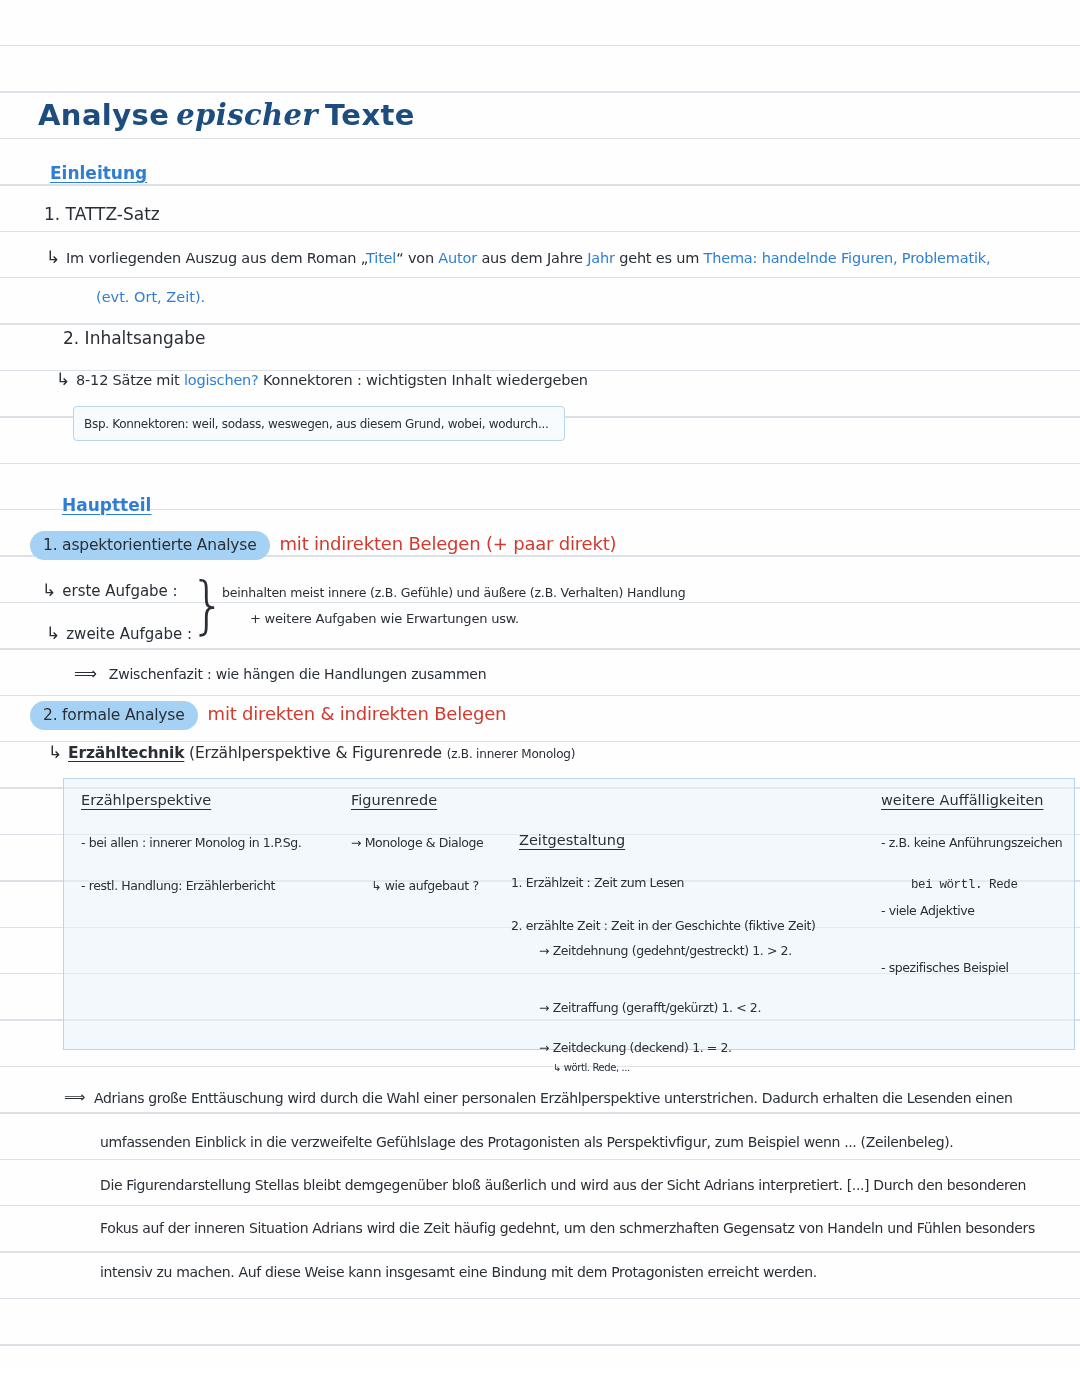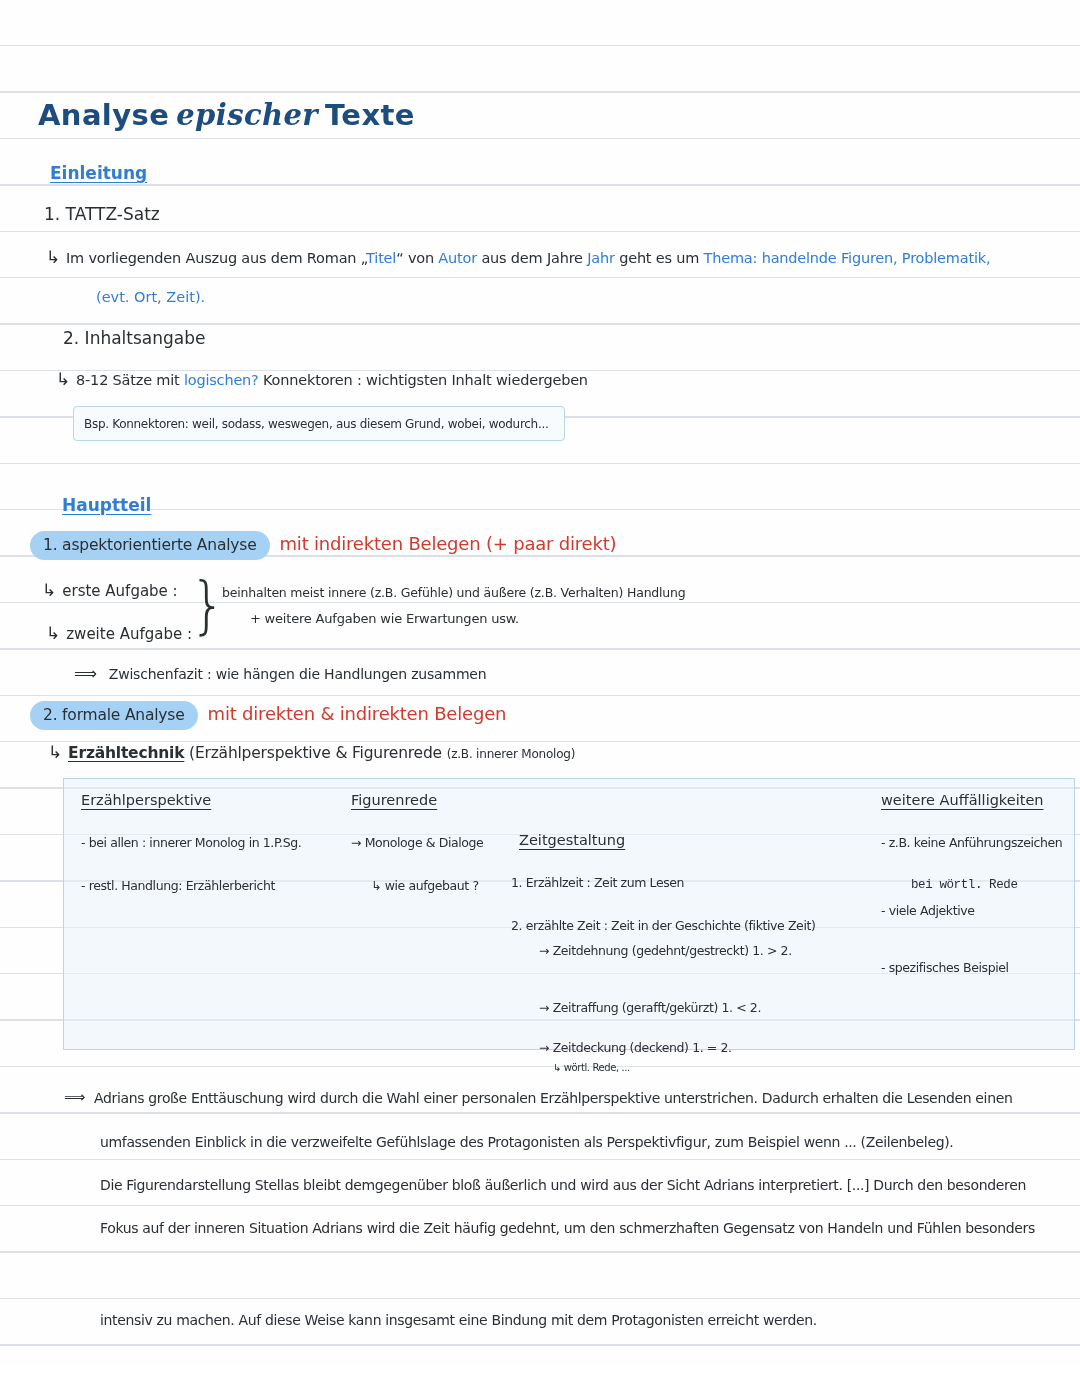--- a/index.html
+++ b/index.html
@@ -59,21 +59,21 @@
   .ind3{margin-left:34px;}
   .small{font-size:10px;}
   .indent{padding-left:30px;font-family:Liberation Mono, monospace;}
 
   .fz{font-size:14px;letter-spacing:-.35px;}
   .fz-arrow{left:64px;top:1088px;font-size:15px;}
   .fz1{left:94px;top:1090px;}
   .fz2{left:100px;top:1134px;}
   .fz3{left:100px;top:1177px;}
   .fz4{left:100px;top:1220px;}
-  .fz5{left:100px;top:1264px;margin-top:48px;}
+  .fz5{left:100px;top:1264px;}
 </style>
 </head>
 <body>
 
 <div class="page">
 
   <div class="abs title">
     <span>Analyse</span><span class="cursive">epischer</span><span>Texte</span>
   </div>
 

